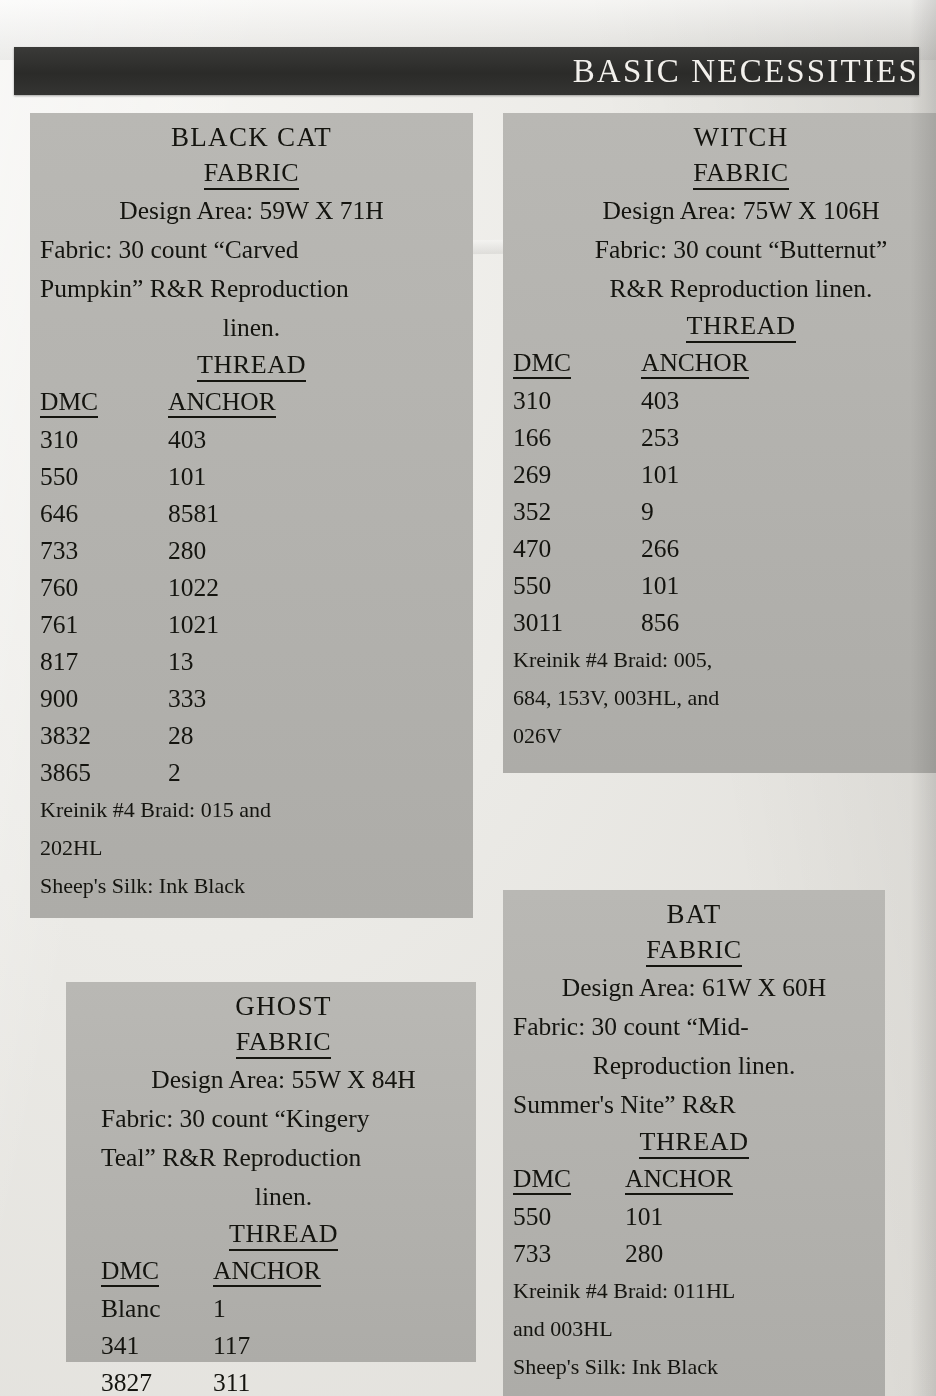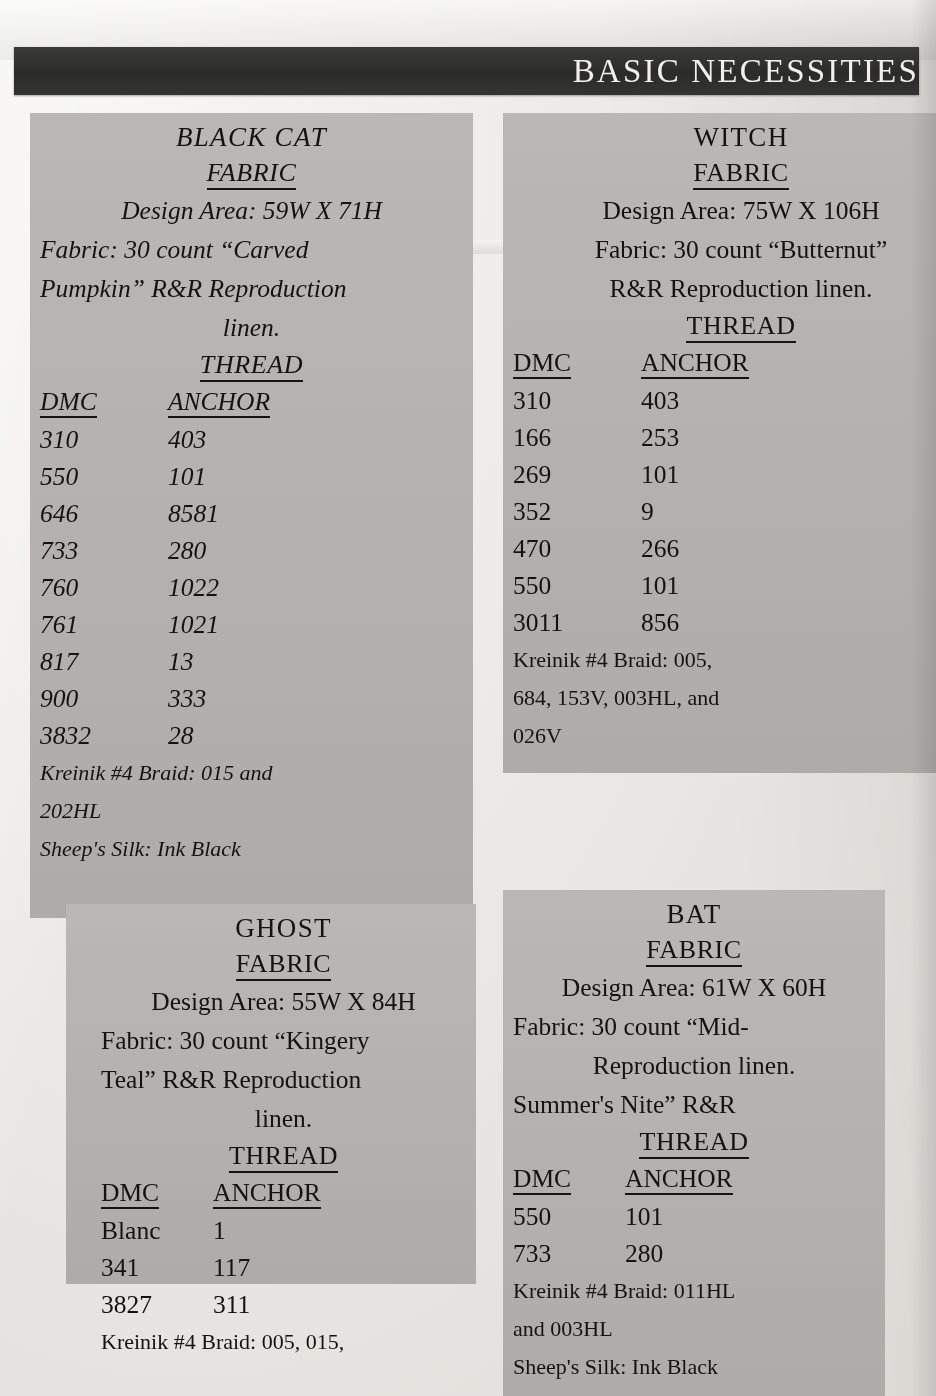--- a/index.html
+++ b/index.html
@@ -56,23 +56,23 @@
   
   .panel {
     position: absolute;
     background: linear-gradient(180deg, #b9b8b4 0%, #b3b2ae 50%, #adaca8 100%);
     color: #14140f;
     box-sizing: border-box;
     padding: 6px 10px 8px 10px;
     font-size: 25.5px;
     line-height: 40px;
   }
-  .panel.blackcat { left: 30px;  top: 113px;  width: 443px; height: 805px; font-style: italic; }
+  .panel.blackcat { left: 30px;  top: 113px;  width: 443px; height: 805px; }
   .panel.witch    { left: 503px; top: 113px;  width: 476px; height: 660px; }
-  .panel.ghost    { left: 66px;  top: 904px;  width: 410px; height: 380px; padding-left: 35px; }
+  .panel.ghost    { left: 66px;  top: 982px;  width: 410px; height: 380px; padding-left: 35px; }
   .panel.bat      { left: 503px; top: 890px;  width: 382px; height: 506px; }
 
   .panel-title {
     text-align: center;
     font-size: 27px;
     letter-spacing: 1.3px;
     line-height: 36px;
     font-weight: 400;
   }
   .section-head {
@@ -202,20 +202,24 @@
         <div class="c2">13</div>
       </div>
     <div class="thread-row">
         <div class="c1">900</div>
         <div class="c2">333</div>
       </div>
     <div class="thread-row">
         <div class="c1">3832</div>
         <div class="c2">28</div>
       </div>
+    <div class="thread-row">
+        <div class="c1">3865</div>
+        <div class="c2">2</div>
+      </div>
     <div class="extra-line">Kreinik #4 Braid: 015 and</div>
     <div class="extra-line">202HL</div>
     <div class="extra-line">Sheep's Silk: Ink Black</div>
   </div>
 
   <div class="panel witch">
     <div class="panel-title">WITCH</div>
     <div class="section-head"><span>FABRIC</span></div>
     <div class="body-line nojust">Design Area: 75W X 106H</div>
     <div class="body-line nojust">Fabric: 30 count “Butternut”</div>

